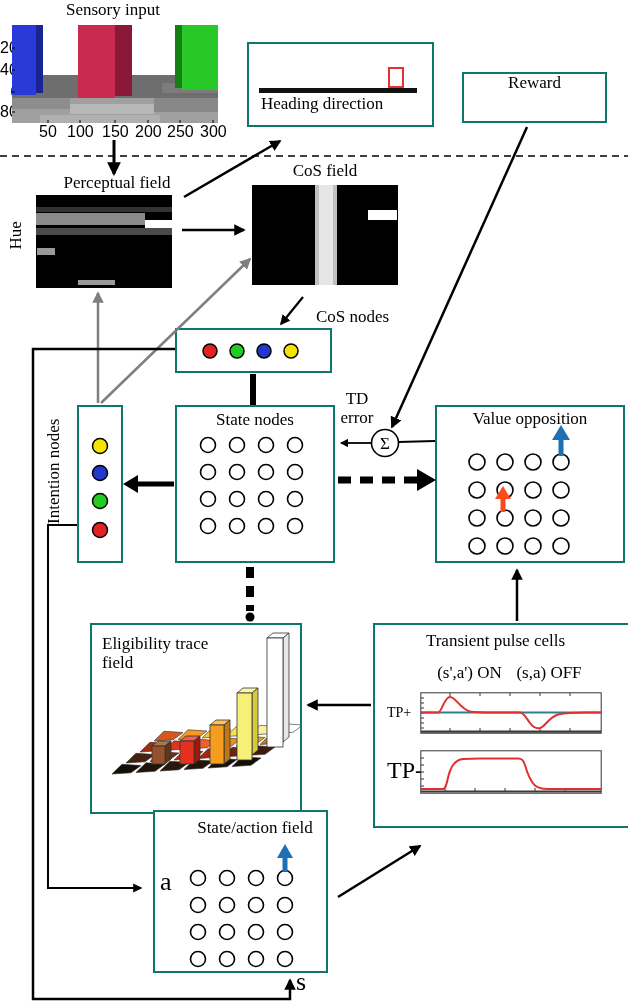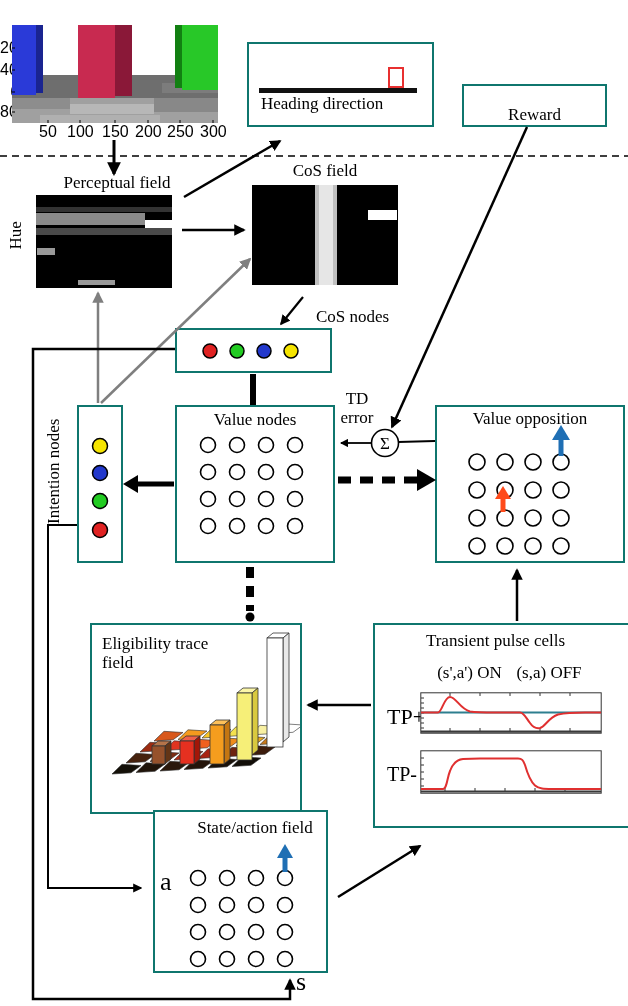--- a/index.html
+++ b/index.html
@@ -16,20 +16,21 @@
   .sign{position:absolute;font-size:36px;font-weight:bold;line-height:30px;text-align:center}
   svg{display:block}
   #overlay{position:absolute;left:0;top:0;z-index:5;pointer-events:none}
   .z2{z-index:2}
 </style>
 </head>
 <body>
 
 <div id="canvas">
 
+  <div class="lbl ctr" style="left:33px;top:1px;width:160px">Sensory input</div>
   <div class="abs z2" style="left:12px;top:25px">
     <svg width="206" height="98" viewBox="0 0 206 98">
       <rect x="0" y="0" width="206" height="98" fill="#ffffff"></rect>
       <rect x="0" y="50" width="206" height="23" fill="#6e6e6e"></rect>
       <rect x="0" y="73" width="206" height="25" fill="#a0a0a0"></rect>
       <rect x="0" y="73" width="58" height="11" fill="#8d8d8d"></rect>
       <rect x="58" y="79" width="84" height="10" fill="#b7b7b7"></rect>
       <rect x="142" y="73" width="64" height="14" fill="#888888"></rect>
       <rect x="28" y="90" width="120" height="8" fill="#b0b0b0"></rect>
       <rect x="150" y="58" width="56" height="10" fill="#7c7c7c"></rect>
@@ -55,21 +56,21 @@
   <div class="tick ctr" style="left:135px;top:125px;width:26px">200</div>
   <div class="tick ctr" style="left:167px;top:125px;width:26px">250</div>
   <div class="tick ctr" style="left:200px;top:125px;width:26px">300</div>
 
   <div class="box z2" style="left:247px;top:42px;width:187px;height:85px">
     <div class="abs" style="left:10px;top:44px;width:158px;height:5px;background:#111"></div>
     <div class="abs" style="left:139px;top:23px;width:16px;height:21px;border:2px solid #e83030"></div>
     <div class="lbl" style="left:12px;top:51px">Heading direction</div>
   </div>
 
-  <div class="box z2" style="left:462px;top:84px;width:145px;height:43px;display:flex;align-items:flex-end;justify-content:center">
+  <div class="box z2" style="left:462px;top:72px;width:145px;height:51px;display:flex;align-items:flex-start;justify-content:center">
     <span class="lbl" style="position:static">Reward</span>
   </div>
 
   <div class="lbl ctr" style="left:37px;top:174px;width:160px">Perceptual field</div>
   <div class="lbl ctr rot" style="left:-14px;top:226px;width:60px">Hue</div>
   <div class="abs z2" style="left:36px;top:195px">
     <svg width="136" height="93" viewBox="0 0 136 93">
       <rect x="0" y="0" width="136" height="93" fill="#000"></rect>
       <rect x="0" y="12" width="136" height="5" fill="#333333"></rect>
       <rect x="0" y="18" width="109" height="12" fill="#8a8a8a"></rect>
@@ -104,21 +105,21 @@
   <div class="box z2" style="left:77px;top:405px;width:46px;height:158px">
     <svg width="42" height="154" viewBox="0 0 42 154">
       <circle cx="21" cy="39" r="7.5" stroke="#000" stroke-width="1.5" fill="#f5e400"></circle>
       <circle cx="21" cy="66" r="7.5" stroke="#000" stroke-width="1.5" fill="#2238cc"></circle>
       <circle cx="21" cy="94" r="7.5" stroke="#000" stroke-width="1.5" fill="#22cc22"></circle>
       <circle cx="21" cy="123" r="7.5" stroke="#000" stroke-width="1.5" fill="#e02222"></circle>
     </svg>
   </div>
 
   <div class="box z2" style="left:175px;top:405px;width:160px;height:158px">
-    <div class="lbl ctr" style="left:0;top:4px;width:156px">Value nodes</div>
+    <div class="lbl ctr" style="left:0;top:4px;width:156px">State nodes</div>
     <svg class="abs" style="left:0;top:0" width="156" height="154" viewBox="0 0 156 154">
       <g fill="#fff" stroke="#000" stroke-width="1.6">
         <circle cx="31" cy="38" r="7.5"></circle>
           <circle cx="60" cy="38" r="7.5"></circle>
           <circle cx="89" cy="38" r="7.5"></circle>
           <circle cx="118" cy="38" r="7.5"></circle>
         <circle cx="31" cy="65" r="7.5"></circle>
           <circle cx="60" cy="65" r="7.5"></circle>
           <circle cx="89" cy="65" r="7.5"></circle>
           <circle cx="118" cy="65" r="7.5"></circle>
@@ -208,22 +209,22 @@
           <path d="M73,121 l6,-5 v18 l-6,5 z" fill="#633516"></path>
           <rect x="60" y="121" width="13" height="18" fill="#96522c"></rect>
       </g>
     </svg>
   </div>
 
   <div class="box z2" style="left:373px;top:623px;width:268px;height:205px">
     <div class="lbl ctr" style="left:0;top:7px;width:241px">Transient pulse cells</div>
     <div class="lbl ctr" style="left:42px;top:39px;width:105px">(s',a') ON</div>
     <div class="lbl ctr" style="left:130px;top:39px;width:88px">(s,a) OFF</div>
-    <div class="lbl" style="left:12px;top:80px;font-size:22px">TP+</div>
-    <div class="lbl" style="left:12px;top:138px;font-size:20px">TP-</div>
+    <div class="lbl" style="left:12px;top:80px;font-size:14px">TP+</div>
+    <div class="lbl" style="left:12px;top:132px;font-size:24px">TP-</div>
     <svg class="abs" style="left:45px;top:67px" width="182" height="42" viewBox="0 0 182 42">
       <rect x="0.8" y="0.8" width="180.4" height="40.4" fill="#fff" stroke="#333" stroke-width="1"></rect>
       <path d="M30,1v3 M60,1v3 M90,1v3 M120,1v3 M150,1v3 M1,6h3 M1,11h3 M1,16h3 M1,21h3 M1,26h3 M1,31h3 M1,36h3 M30,39v-3 M60,39v-3 M90,39v-3 M120,39v-3 M150,39v-3" stroke="#333" stroke-width="1"></path>
       <line x1="1" y1="39.6" x2="181" y2="39.6" stroke="#3a3a3a" stroke-width="2.2"></line>
       <line x1="1" y1="20.5" x2="181" y2="20.5" stroke-width="2" stroke="#2e7f8f"></line>
       <path d="M1,20.5 L18,20.5 C22,20.5 24,5 30,5 C36,5 40,17 50,19.5 C58,20.8 70,20.5 85,20.5 L100,20.5 C104,20.5 106,26 110,31 C113,35.5 117,36.5 120,36 C125,35 128,26 138,22.5 C146,20.8 155,20.5 165,20.5 L181,20.5" fill="none" stroke-width="2" stroke="#e03030"></path>
     </svg>
     <svg class="abs" style="left:45px;top:125px" width="182" height="44" viewBox="0 0 182 44">
       <rect x="0.8" y="0.8" width="180.4" height="42.4" fill="#fff" stroke="#333" stroke-width="1"></rect>
       <path d="M1,8h3 M1,15h3 M1,22h3 M1,29h3 M1,36h3 M25,41v-3 M55,41v-3 M85,41v-3 M115,41v-3 M145,41v-3" stroke="#333" stroke-width="1"></path>

